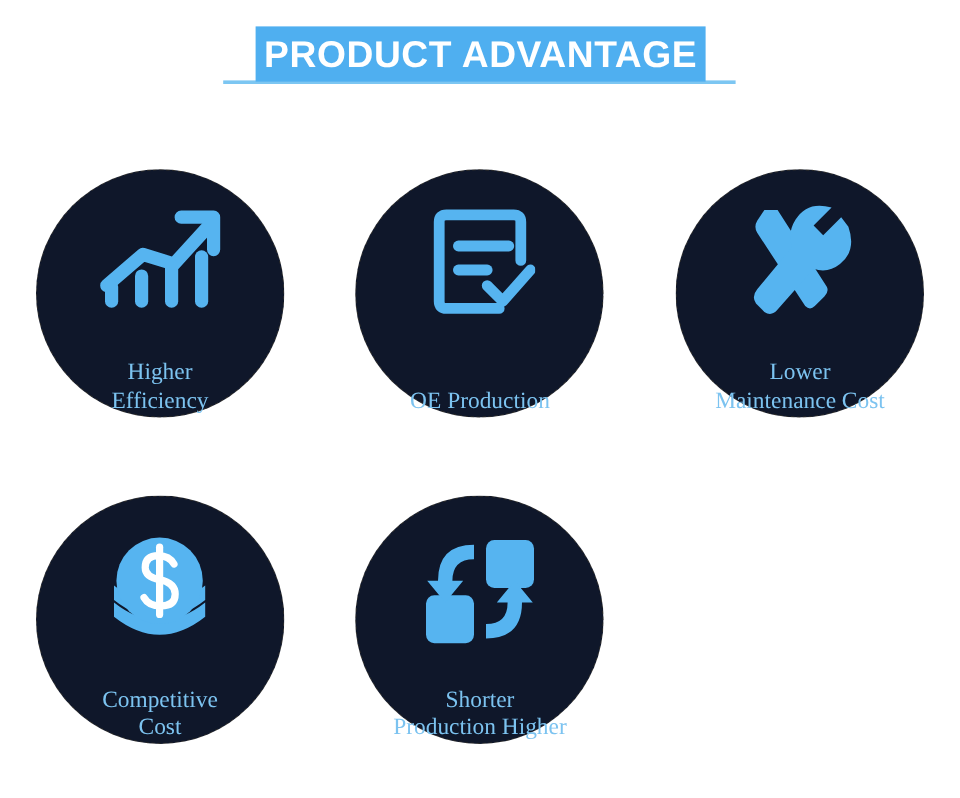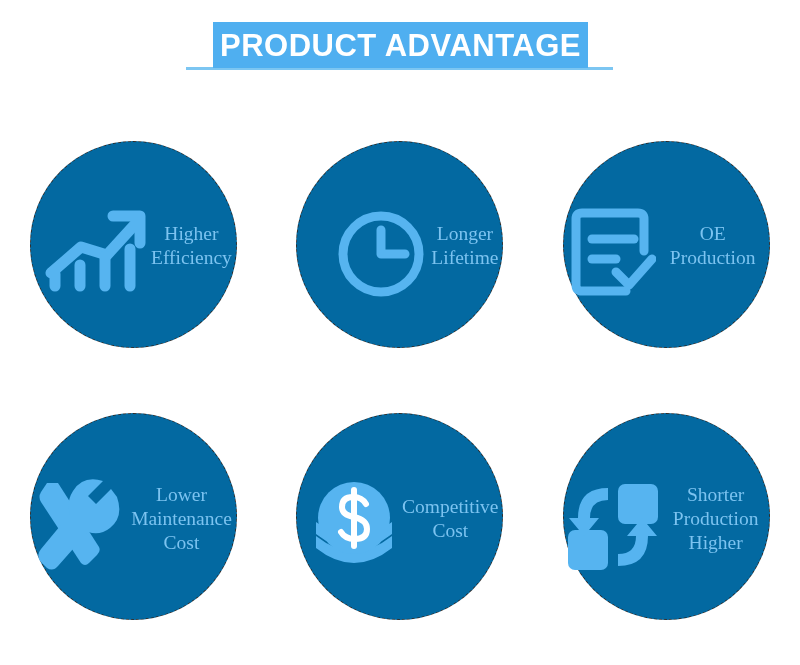--- a/index.html
+++ b/index.html
@@ -69,24 +69,24 @@
     align-items: center;
     justify-content: center;
   }
   .circle {
     width: 207px;
     height: 207px;
     border-radius: 50%;
     border: 1.6px dashed #2b2b2b;
     box-sizing: border-box;
     display: flex;
-    flex-direction: row;
-    align-items: center;
-    justify-content: flex-end;
-    background: #0369a1;
+    flex-direction: column;
+    align-items: center;
+    justify-content: space-between;
+    background: #0f172a;
   }
   .icon-wrap {
     height: 118px;
     display: flex;
     align-items: center;
     justify-content: center;
     margin-top: 16px;
   }
   .icon-wrap svg { display: block; }
   .label {
@@ -131,32 +131,20 @@
             <path d="M62 80 L62 50"></path>
             <path d="M87 80 L87 43"></path>
           </g>
         </svg>
       </div>
       <div class="label">Higher
 Efficiency</div>
     </div>
   </div>
 
-  <div class="cell cell-2">
-    <div class="circle">
-      <div class="icon-wrap">
-        <svg width="92" height="92" viewBox="0 0 92 92" fill="none">
-          <circle cx="46" cy="46" r="38" stroke="#56B4F0" stroke-width="9" fill="none"></circle>
-          <path d="M46 22 L46 46 L70 46" stroke="#56B4F0" stroke-width="9" stroke-linecap="round" stroke-linejoin="round" fill="none"></path>
-        </svg>
-      </div>
-      <div class="label">Longer
-Lifetime</div>
-    </div>
-  </div>
 
   <div class="cell cell-3">
     <div class="circle">
       <div class="icon-wrap">
         <svg width="92" height="96" viewBox="0 0 92 96" fill="none">
           <path d="M80 46 L80 14 Q80 8 74 8 L18 8 Q12 8 12 14 L12 80 Q12 86 18 86 L62 86" stroke="#56B4F0" stroke-width="9" stroke-linecap="round" stroke-linejoin="round" fill="none"></path>
           <path d="M28 34 L70 34" stroke="#56B4F0" stroke-width="9" stroke-linecap="round"></path>
           <path d="M28 54 L52 54" stroke="#56B4F0" stroke-width="9" stroke-linecap="round"></path>
           <path d="M52 67 L65 80 L88 54" stroke="#56B4F0" stroke-width="9" stroke-linecap="round" stroke-linejoin="round" fill="none"></path>
         </svg>

